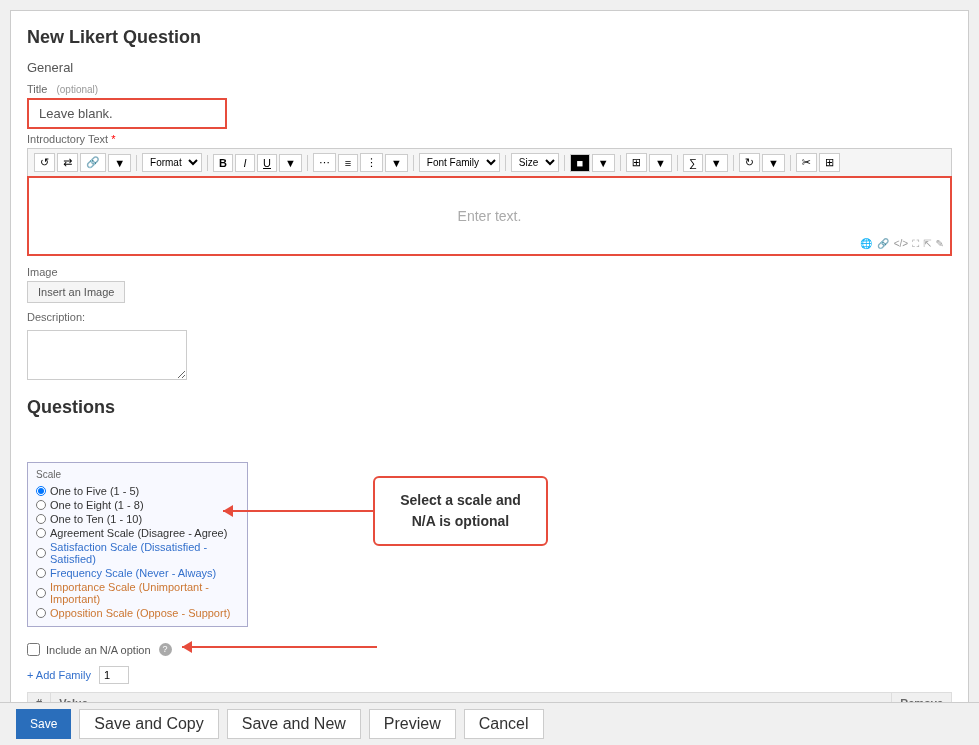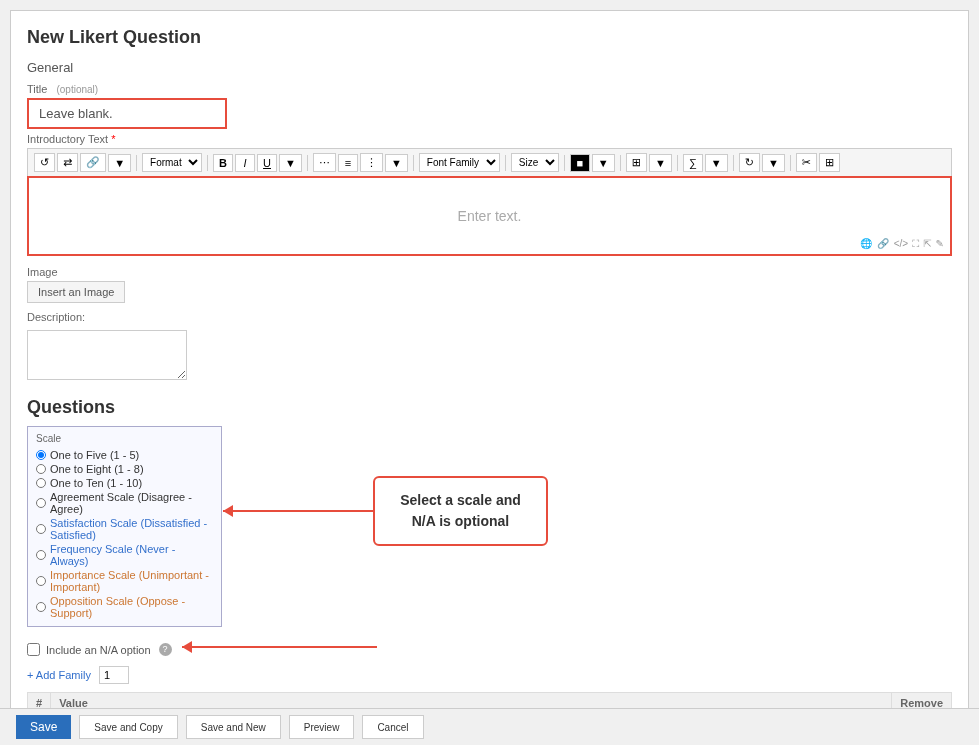--- a/index.html
+++ b/index.html
@@ -125,24 +125,25 @@
     }
     .questions-title {
       font-size: 18px;
       font-weight: bold;
       margin-bottom: 8px;
       color: #333;
     }
     .scale-box {
       border: 1px solid #aac;
       background: #f8f9ff;
-      width: 195px;
+      width: 221px;
       padding: 6px 8px;
       font-size: 11px;
       position: relative;
+      margin-top: 36px;
     }
     .scale-box-title {
       font-size: 10px;
       color: #666;
       margin-bottom: 4px;
     }
     .scale-option {
       display: flex;
       align-items: center;
       gap: 4px;
@@ -249,21 +250,21 @@
       border: none;
       padding: 5px 14px;
       font-size: 12px;
       cursor: pointer;
     }
     .btn-secondary {
       background: #fff;
       color: #333;
       border: 1px solid #ccc;
       padding: 5px 14px;
-      font-size: 10px;
+      font-size: 16px;
       cursor: pointer;
     }
     .help-icon {
       display: inline-block;
       background: #aaa;
       color: #fff;
       border-radius: 50%;
       width: 13px;
       height: 13px;
       font-size: 9px;

